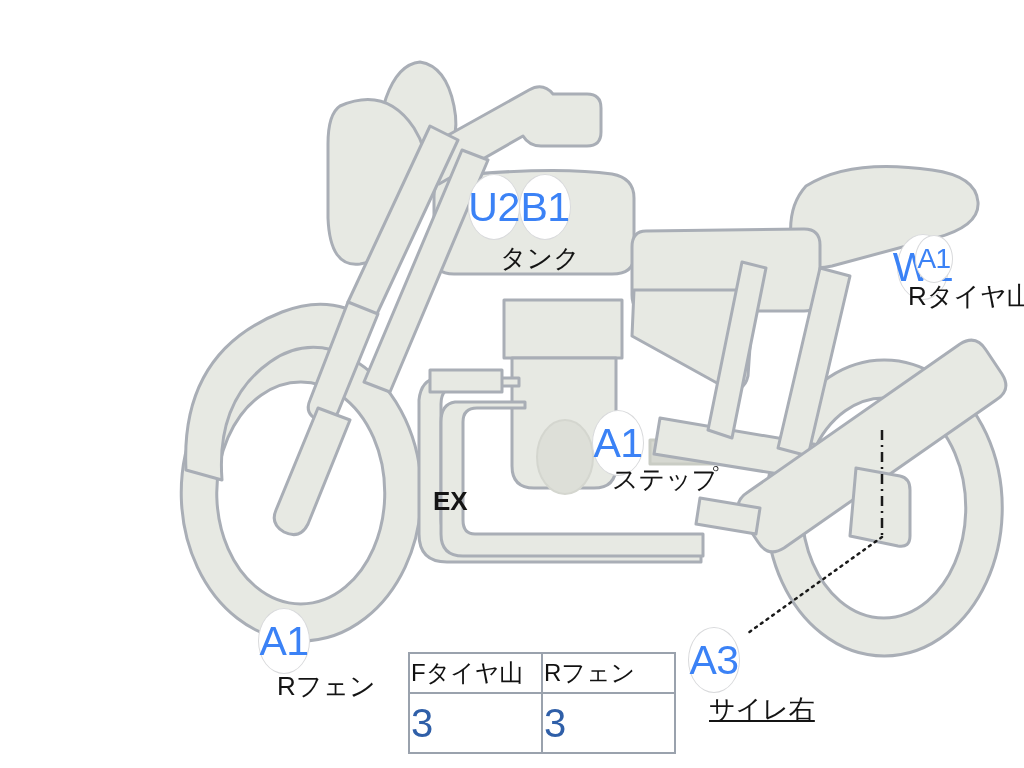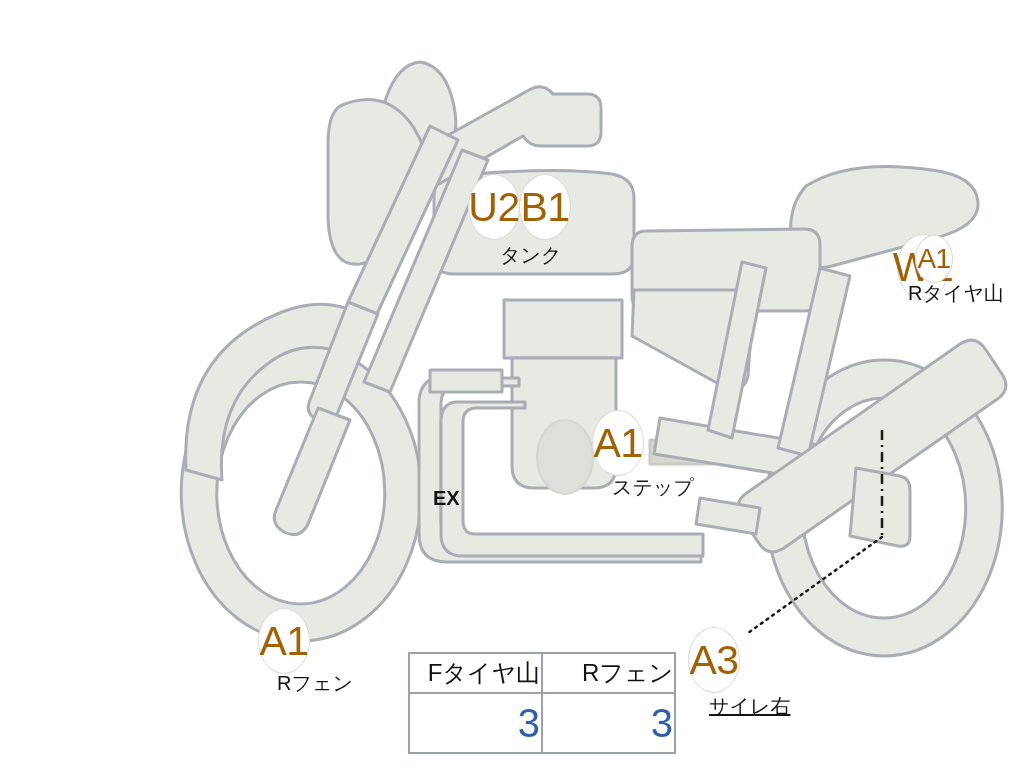--- a/index.html
+++ b/index.html
@@ -28,21 +28,21 @@
 
   
   .badge {
     position: absolute;
     display: flex;
     align-items: center;
     justify-content: center;
     background: #ffffff;
     border: 1px solid #d9dadc;
     border-radius: 50%;
-    color: #a16207;
+    color: #3b82f6;
     font-family: "Liberation Sans", "DejaVu Sans", sans-serif;
     font-weight: 400;
     letter-spacing: -0.5px;
     line-height: 1;
     box-sizing: border-box;
     white-space: nowrap;
   }
   .badge.big {
     width: 52px;
     height: 66px;
@@ -52,37 +52,37 @@
     width: 38px;
     height: 48px;
     font-size: 28px;
   }
 
   
   .caption {
     position: absolute;
     color: #141414;
     font-family: "Liberation Sans", "DejaVu Sans", sans-serif;
-    font-size: 20px;
+    font-size: 26px;
     line-height: 1;
     white-space: nowrap;
   }
 
   
   #tread-table {
     position: absolute;
     left: 408px;
     top: 652px;
     border-collapse: collapse;
     background: #ffffff;
   }
   #tread-table th,
   #tread-table td {
     border: 2px solid #9aa2ad;
-    text-align: right;
+    text-align: left;
     font-family: "Liberation Sans", "DejaVu Sans", sans-serif;
   }
   #tread-table th {
     width: 129px;
     height: 36px;
     font-size: 24px;
     font-weight: 400;
     color: #111111;
   }
   #tread-table td {
@@ -164,21 +164,21 @@
   <div class="badge big" style="left:519px; top:174px;">B1</div>
   <div class="badge big" style="left:869px; top:234px;margin-left:28px;">W1</div>
   <div class="badge small" style="left:915px; top:235px;">A1</div>
   <div class="badge big" style="left:592px; top:410px;">A1</div>
   <div class="badge big" style="left:258px; top:608px;">A1</div>
   <div class="badge big" style="left:688px; top:627px;">A3</div>
 
   <div class="caption" style="left:500px; top:245px;">タンク</div>
   <div class="caption" style="left:908px; top:283px;">Rタイヤ山</div>
   <div class="caption" style="left:433px; top:488px;font-weight:bold;">EX</div>
-  <div class="caption" style="left:612px; top:477px;">ステップ</div>
+  <div class="caption" style="left:612px; top:466px;">ステップ</div>
   <div class="caption" style="left:277px; top:673px;">Rフェン</div>
   <div class="caption" style="left:709px; top:696px;text-decoration:underline;">サイレ右</div>
 
   <table id="tread-table">
     <tbody>
         <tr>
       <th>Fタイヤ山</th>
       <th>Rフェン</th>
     </tr>
     <tr>

